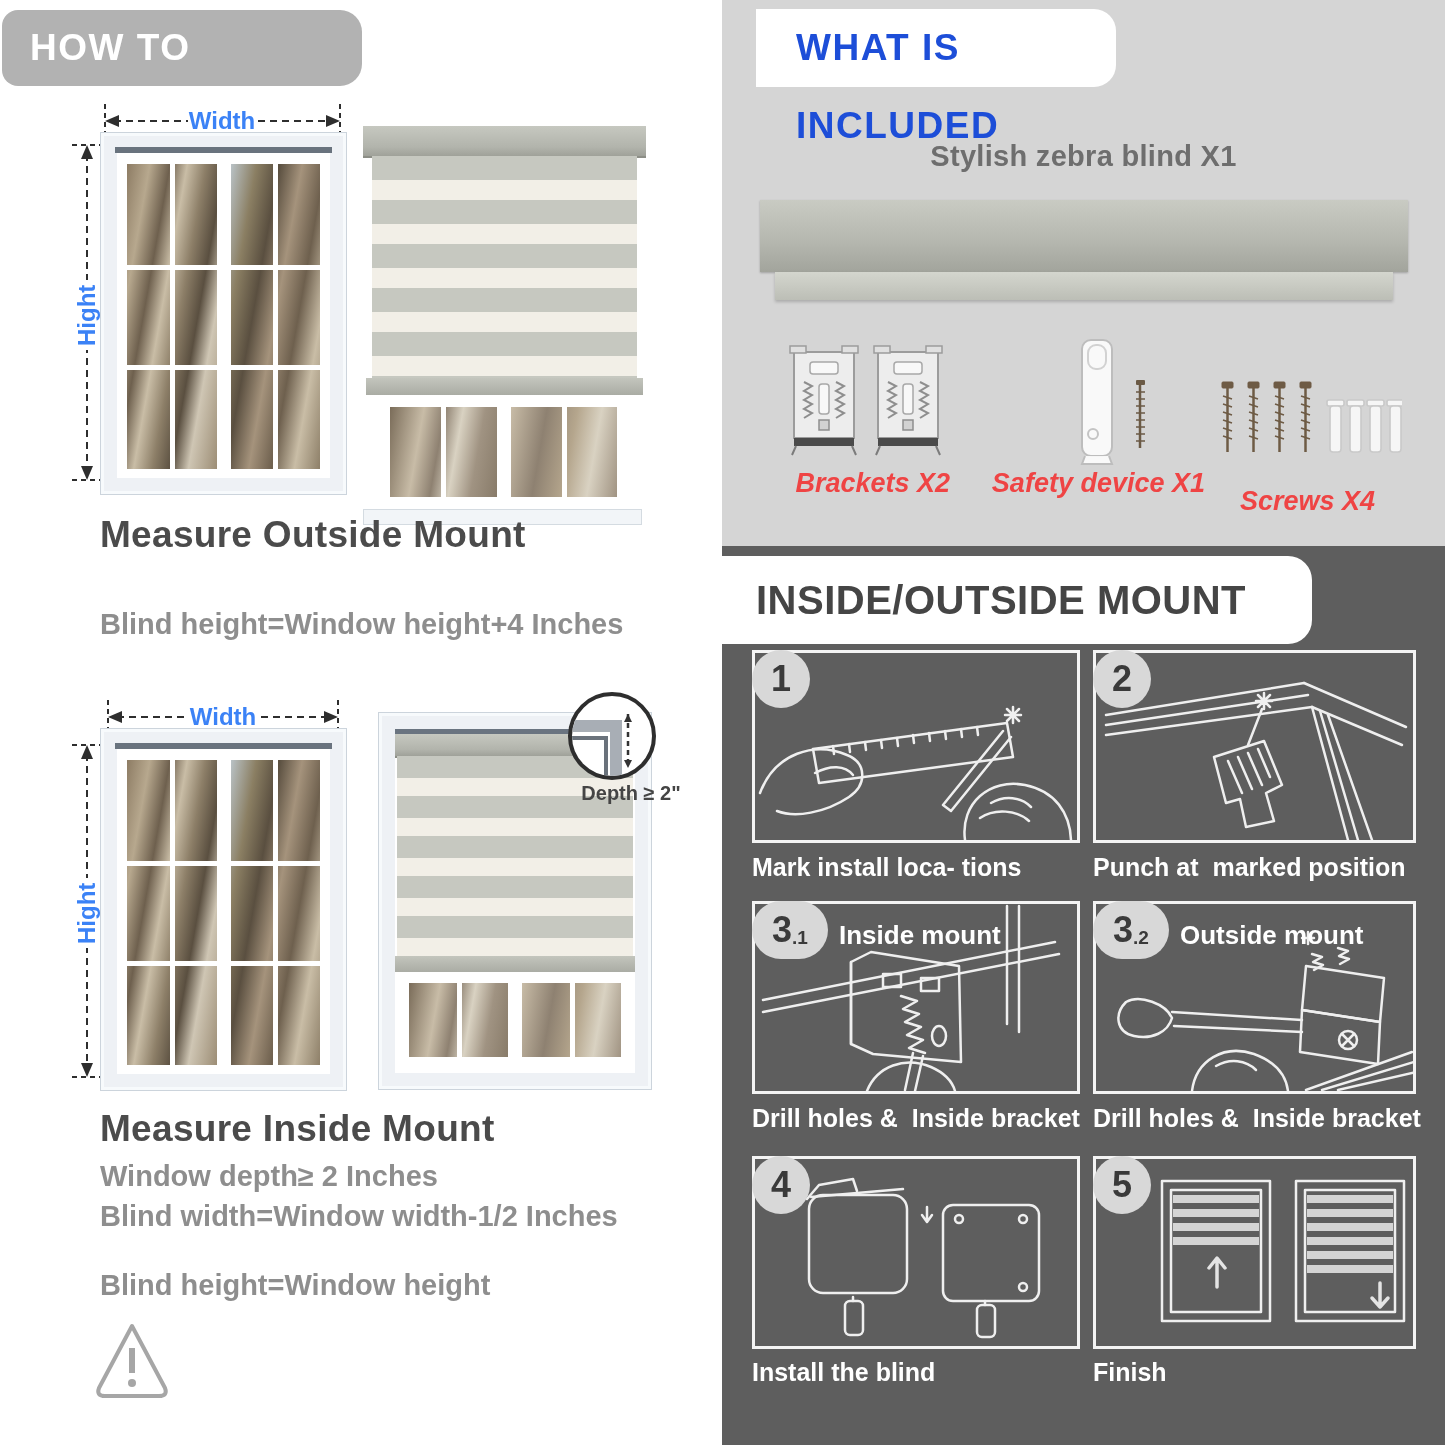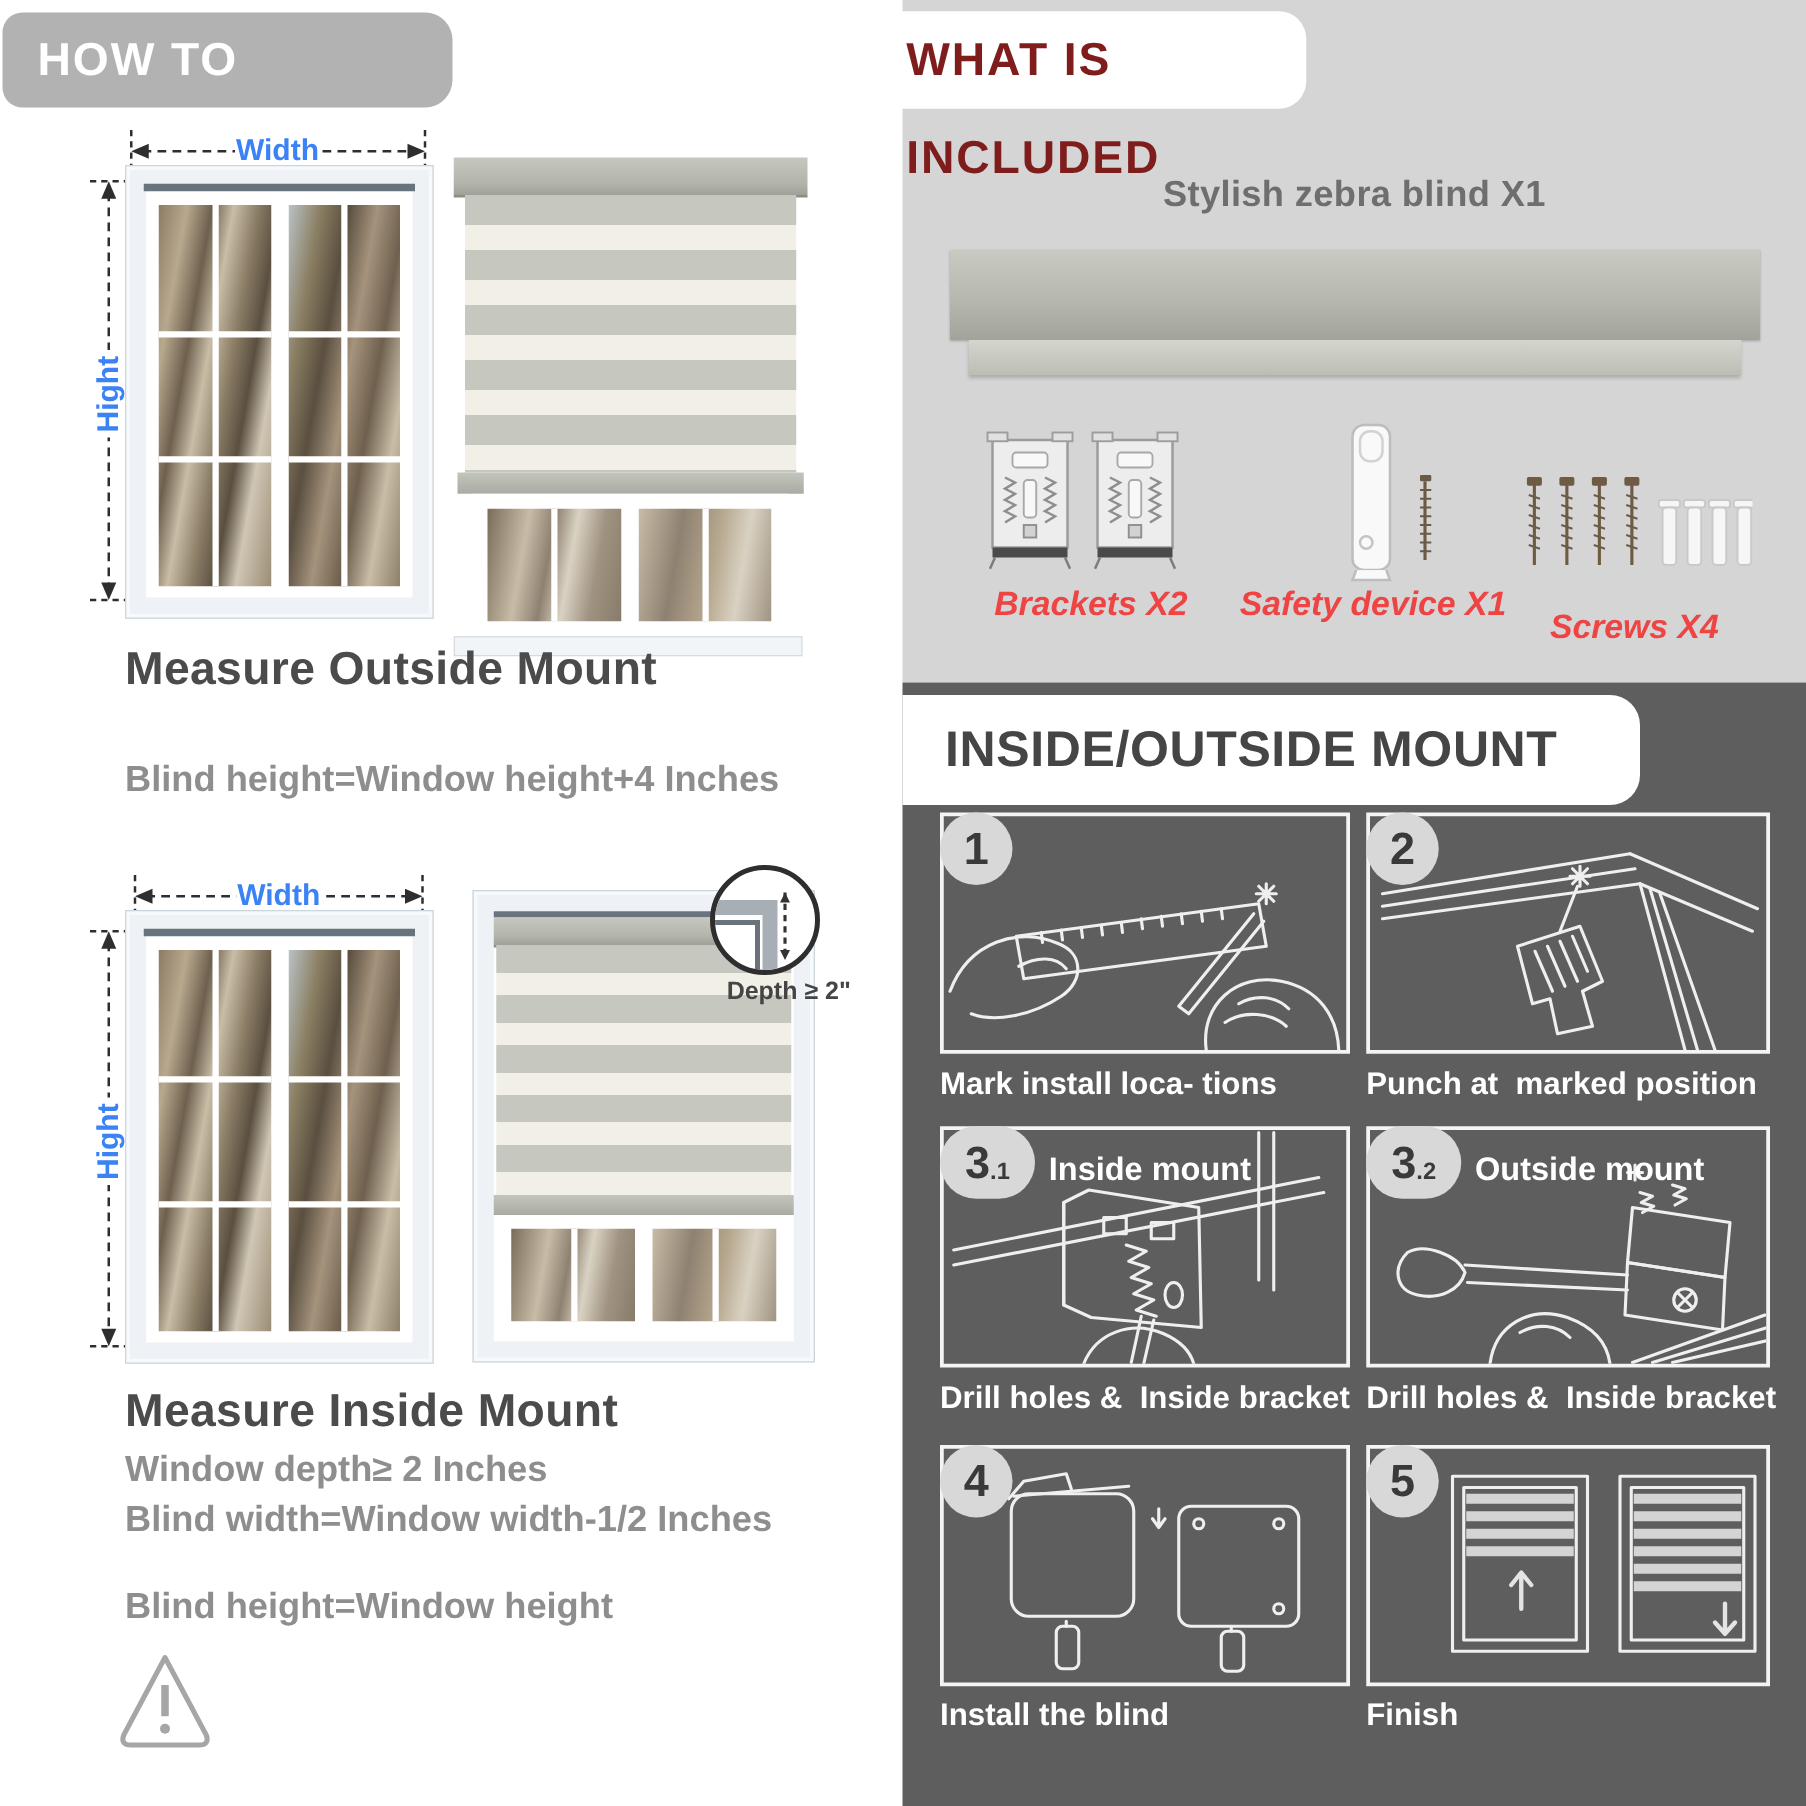--- a/index.html
+++ b/index.html
@@ -43,22 +43,22 @@
     text-align:center;}
   .dim-label.vert{writing-mode:vertical-rl;transform:rotate(180deg);}
 
   
   .depth-circle{width:88px;height:88px;border-radius:50%;background:#fff;border:4px solid #2e2e2e;
     overflow:hidden;box-sizing:border-box;}
   .depth-label{font-weight:bold;font-size:20px;color:#454545;text-align:center;}
 
   
   .panel-light{left:722px;top:0;width:723px;height:546px;background:#d5d5d5;}
-  .hdr-included{left:685px;top:9px;width:360px;height:78px;background:#fff;
-    border-radius:0 22px 22px 0;color:#7f1d1d;font-weight:bold;font-size:37px;line-height:78px;
+  .hdr-included{left:756px;top:9px;width:360px;height:78px;background:#fff;
+    border-radius:0 22px 22px 0;color:#1d4ed8;font-weight:bold;font-size:37px;line-height:78px;
     padding-left:40px;letter-spacing:1.5px;box-sizing:border-box;}
   .product{left:722px;top:140px;width:723px;text-align:center;font-weight:bold;font-size:29px;
     color:#6e6e6e;letter-spacing:.3px;}
   .prod-rail{left:760px;top:200px;width:648px;height:72px;
     background:linear-gradient(180deg,#c9cbc3 0%,#b4b6ae 60%,#a2a49c 100%);
     box-shadow:0 1px 2px rgba(0,0,0,.25);}
   .prod-rail-lip{left:775px;top:272px;width:618px;height:28px;
     background:linear-gradient(180deg,#d4d6ce,#bcbeb6);box-shadow:0 2px 3px rgba(0,0,0,.2);}
   .item-label{font-weight:bold;font-size:27px;color:#ef4444;text-align:right;font-style:italic;}
 

